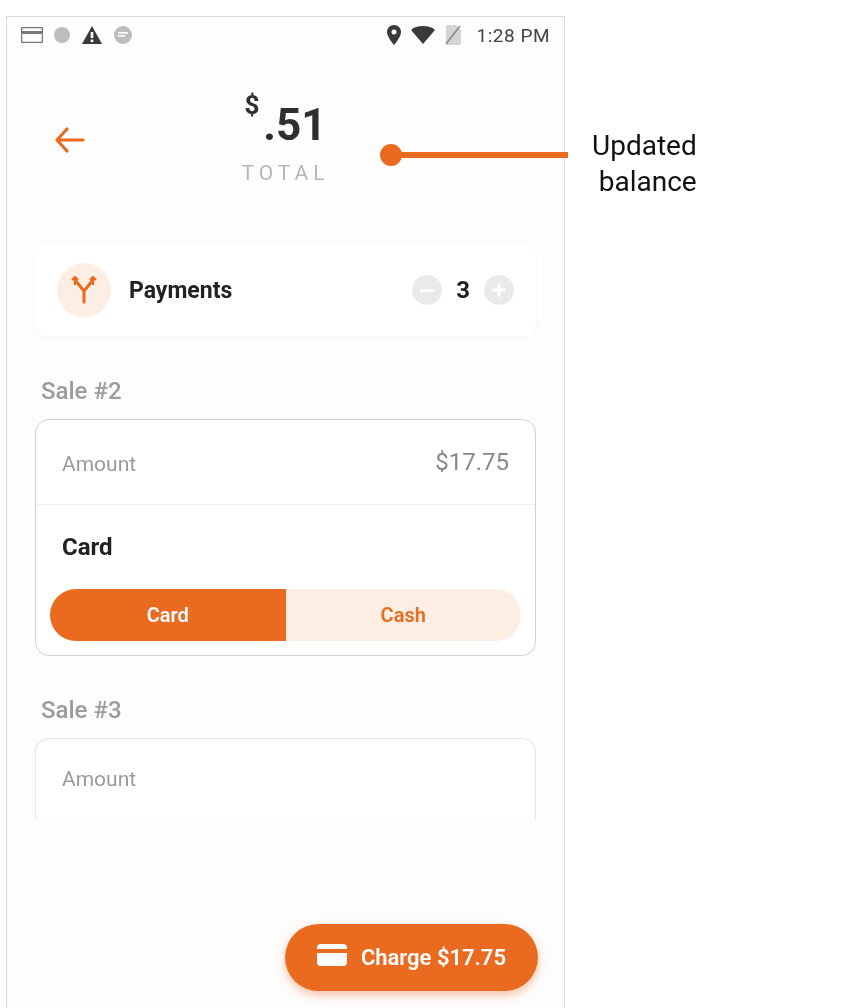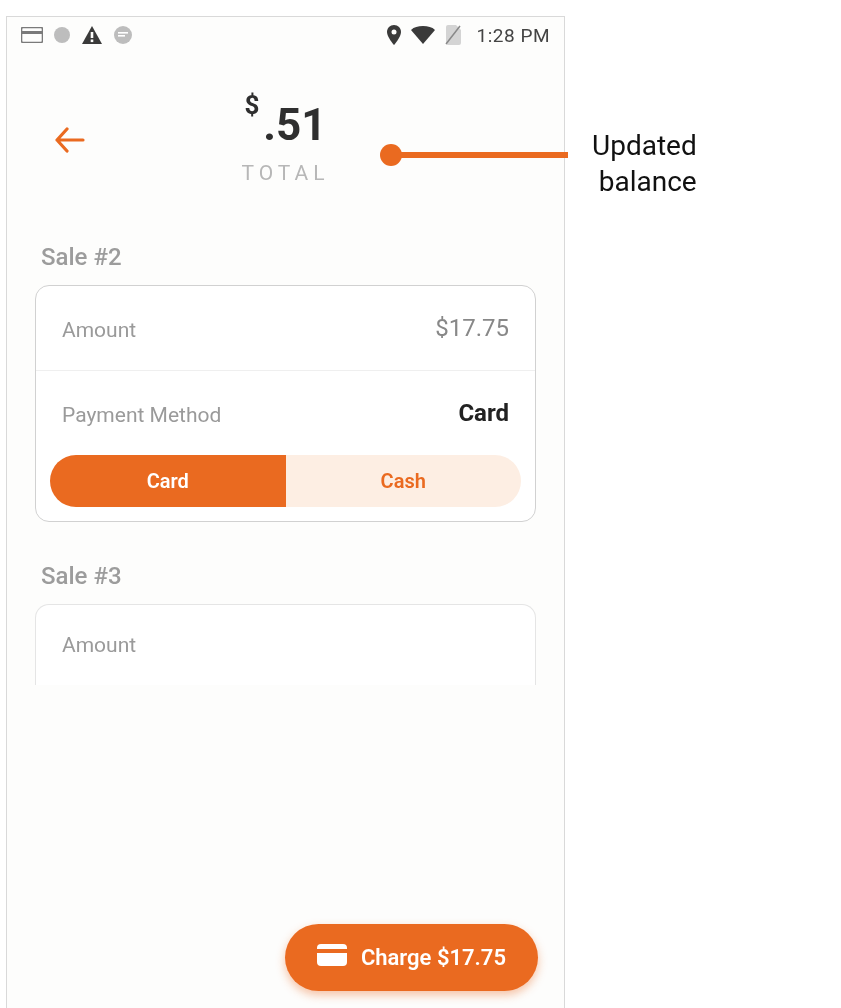--- a/index.html
+++ b/index.html
@@ -240,29 +240,52 @@
           <path d="M12 2 L2 13 L12 24 M2 13 H28" stroke="#ea6a20" stroke-width="3.2" fill="none" stroke-linecap="round" stroke-linejoin="round"></path>
         </svg>
     </div>
     <div class="total-amount">
       <span class="currency-symbol">$</span>
       <span class="cents">.51</span>
     </div>
     <div class="total-label">TOTAL</div>
   </div>
 
+  <div class="payments-card">
+    <div class="split-icon-wrap">
+      <svg width="28" height="28" viewBox="0 0 28 28">
+        <path d="M14 26 V15 M14 15 L5 4 M14 15 L23 4" stroke="#ea6a20" stroke-width="3" fill="none" stroke-linecap="round"></path>
+        <path d="M2 3 L5 0 L8 3 M5 0 V8" stroke="#ea6a20" stroke-width="2.2" fill="none" transform="translate(0,1)"></path>
+        <path d="M20 3 L23 0 L26 3 M23 0 V8" stroke="#ea6a20" stroke-width="2.2" fill="none" transform="translate(0,1)"></path>
+      </svg>
+    </div>
+    <div class="payments-label">Payments</div>
+    <div class="stepper">
+      <div class="step-btn">
+        <svg width="14" height="3">
+            <rect width="14" height="3" rx="1.5" fill="#fff"></rect>
+          </svg>
+      </div>
+      <div class="step-value">3</div>
+      <div class="step-btn">
+        <svg width="14" height="14">
+            <rect x="5.5" y="0" width="3" height="14" rx="1.5" fill="#fff"></rect>
+            <rect x="0" y="5.5" width="14" height="3" rx="1.5" fill="#fff"></rect>
+          </svg>
+      </div>
+    </div>
+  </div>
 
   <div class="sale-title">Sale #2</div>
   <div class="sale-card">
     <div class="row">
       <span class="row-label">Amount</span>
       <span class="row-value">$17.75</span>
     </div>
     <div class="row" style="border-bottom:none;">
-      <span class="row-label">Payment Method</span>
       <span class="row-value strong">Card</span>
     </div>
     <div class="segmented">
       <div class="seg-btn active">Card</div>
       <div class="seg-btn inactive">Cash</div>
     </div>
   </div>
 
   <div class="sale-title">Sale #3</div>
   <div class="sale3-card">

